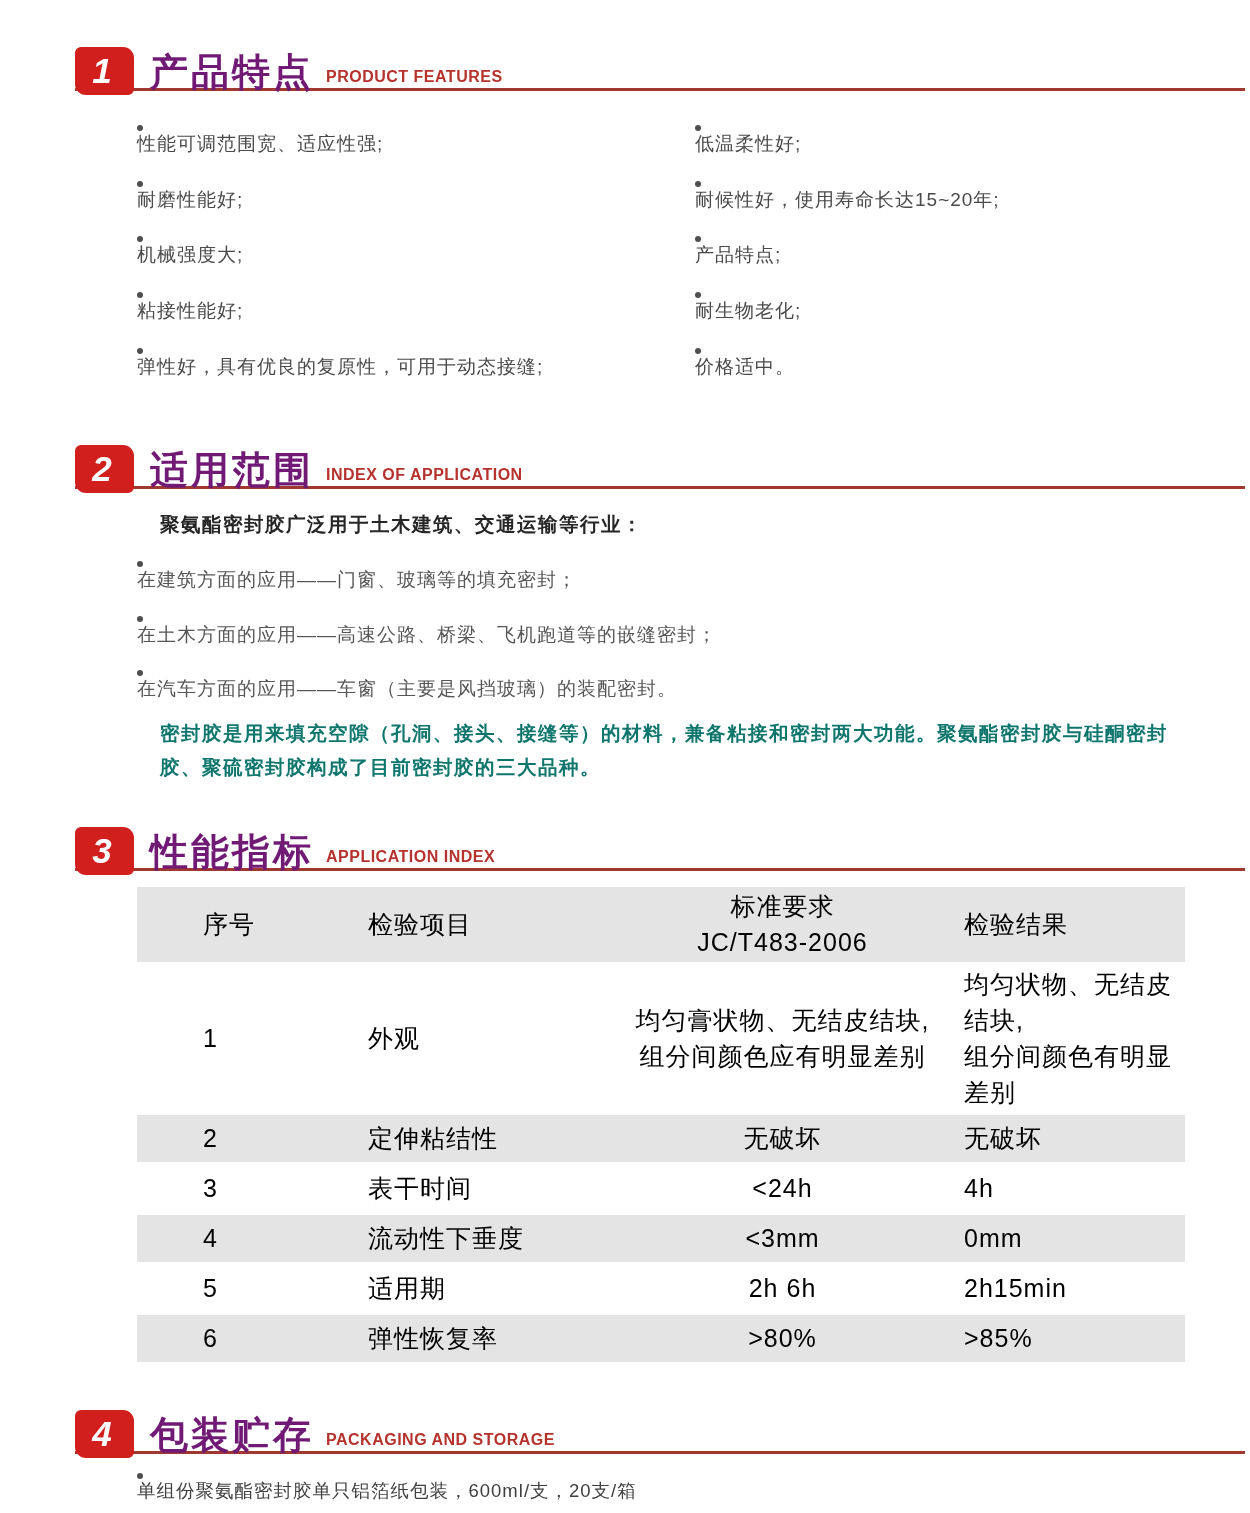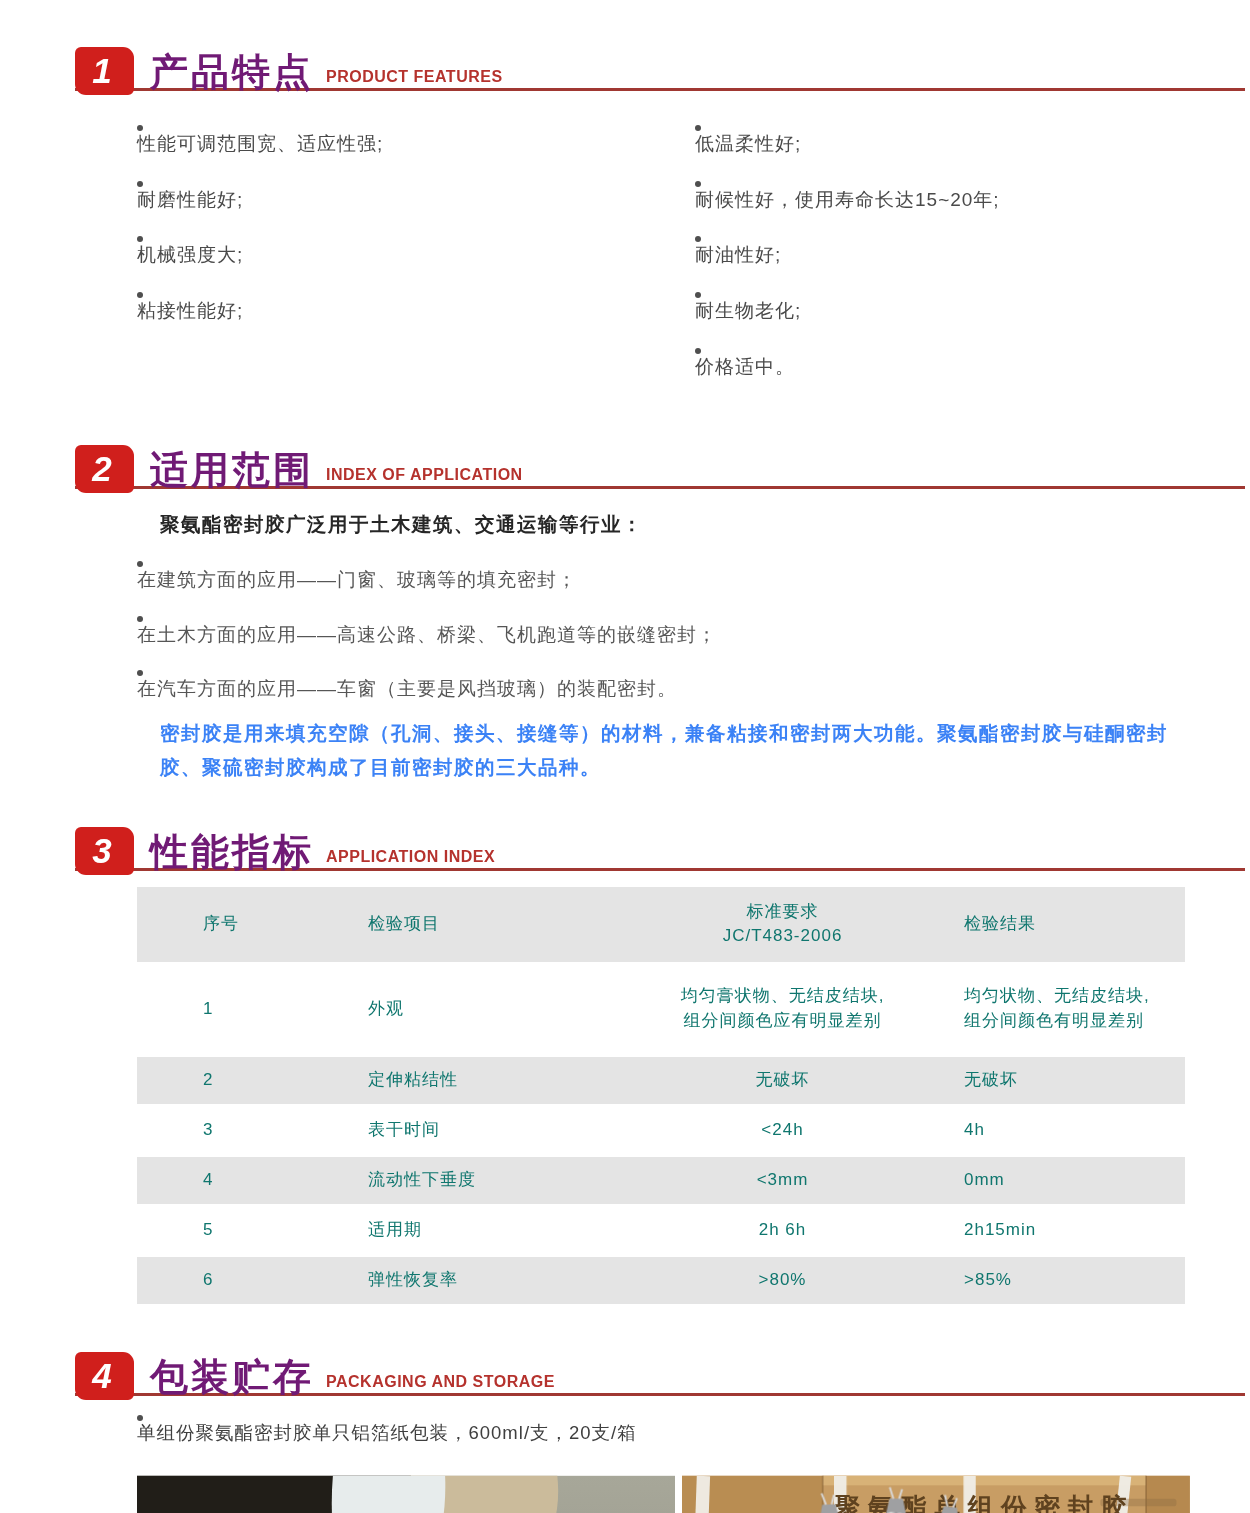--- a/index.html
+++ b/index.html
@@ -25,24 +25,24 @@
 
   #s1{margin-top:38px;}
   #s2{margin-top:42px;}
   #s3{margin-top:34px;}
   #s4{margin-top:36px;}
 
   
   .scope-intro{font-weight:700;color:#262626;font-size:19.5px;margin:22px 0 0 23px;letter-spacing:1.5px;}
   .scope-list{margin-top:2px;}
   .scope-list li{color:#565656;margin:14px 0;}
-  .scope-para{font-weight:700;color:#3b82f6;font-size:19.5px;line-height:34px;margin:4px 0 0 23px;letter-spacing:1.5px;max-width:1062px;}
-
-  
-  table.perf{border-collapse:collapse;margin:16px 0 0 0;width:1048px;table-layout:fixed;font-size:17px;color:#0f766e;}
+  .scope-para{font-weight:700;color:#0f766e;font-size:19.5px;line-height:34px;margin:4px 0 0 23px;letter-spacing:1.5px;max-width:1062px;}
+
+  
+  table.perf{border-collapse:collapse;margin:16px 0 0 0;width:1048px;table-layout:fixed;font-size:25px;color:#000000;}
   .perf th,.perf td{text-align:left;font-weight:400;vertical-align:middle;white-space:pre-line;letter-spacing:1px;line-height:1.45;}
   .perf .p1{padding-left:66px;}
   .perf .p2{padding-left:66px;}
   .perf .p3{padding-left:22px;text-align:center;}
   .perf .p4{padding-left:2px;}
   .perf tr{border-bottom:3px solid #ffffff;}
   .perf thead tr{height:76px;background:#e4e4e4;}
   .perf tbody tr{height:50px;}
   .perf tbody tr.tall{height:92px;}
   .perf tbody tr.g{background:#e4e4e4;}
@@ -78,33 +78,37 @@
               <span>耐磨性能好;</span>
             </li>
           <li>
               <span class="dot"></span>
               <span>机械强度大;</span>
             </li>
           <li>
               <span class="dot"></span>
               <span>粘接性能好;</span>
             </li>
+          <li>
+              <span class="dot"></span>
+              <span>弹性好，具有优良的复原性，可用于动态接缝;</span>
+            </li>
         </ul>
         <ul class="blist col-r">
           <li>
               <span class="dot"></span>
               <span>低温柔性好;</span>
             </li>
           <li>
               <span class="dot"></span>
               <span>耐候性好，使用寿命长达15~20年;</span>
             </li>
           <li>
               <span class="dot"></span>
-              <span>耐油性好;</span>
+              <span>产品特点;</span>
             </li>
           <li>
               <span class="dot"></span>
               <span>耐生物老化;</span>
             </li>
           <li>
               <span class="dot"></span>
               <span>价格适中。</span>
             </li>
         </ul>

